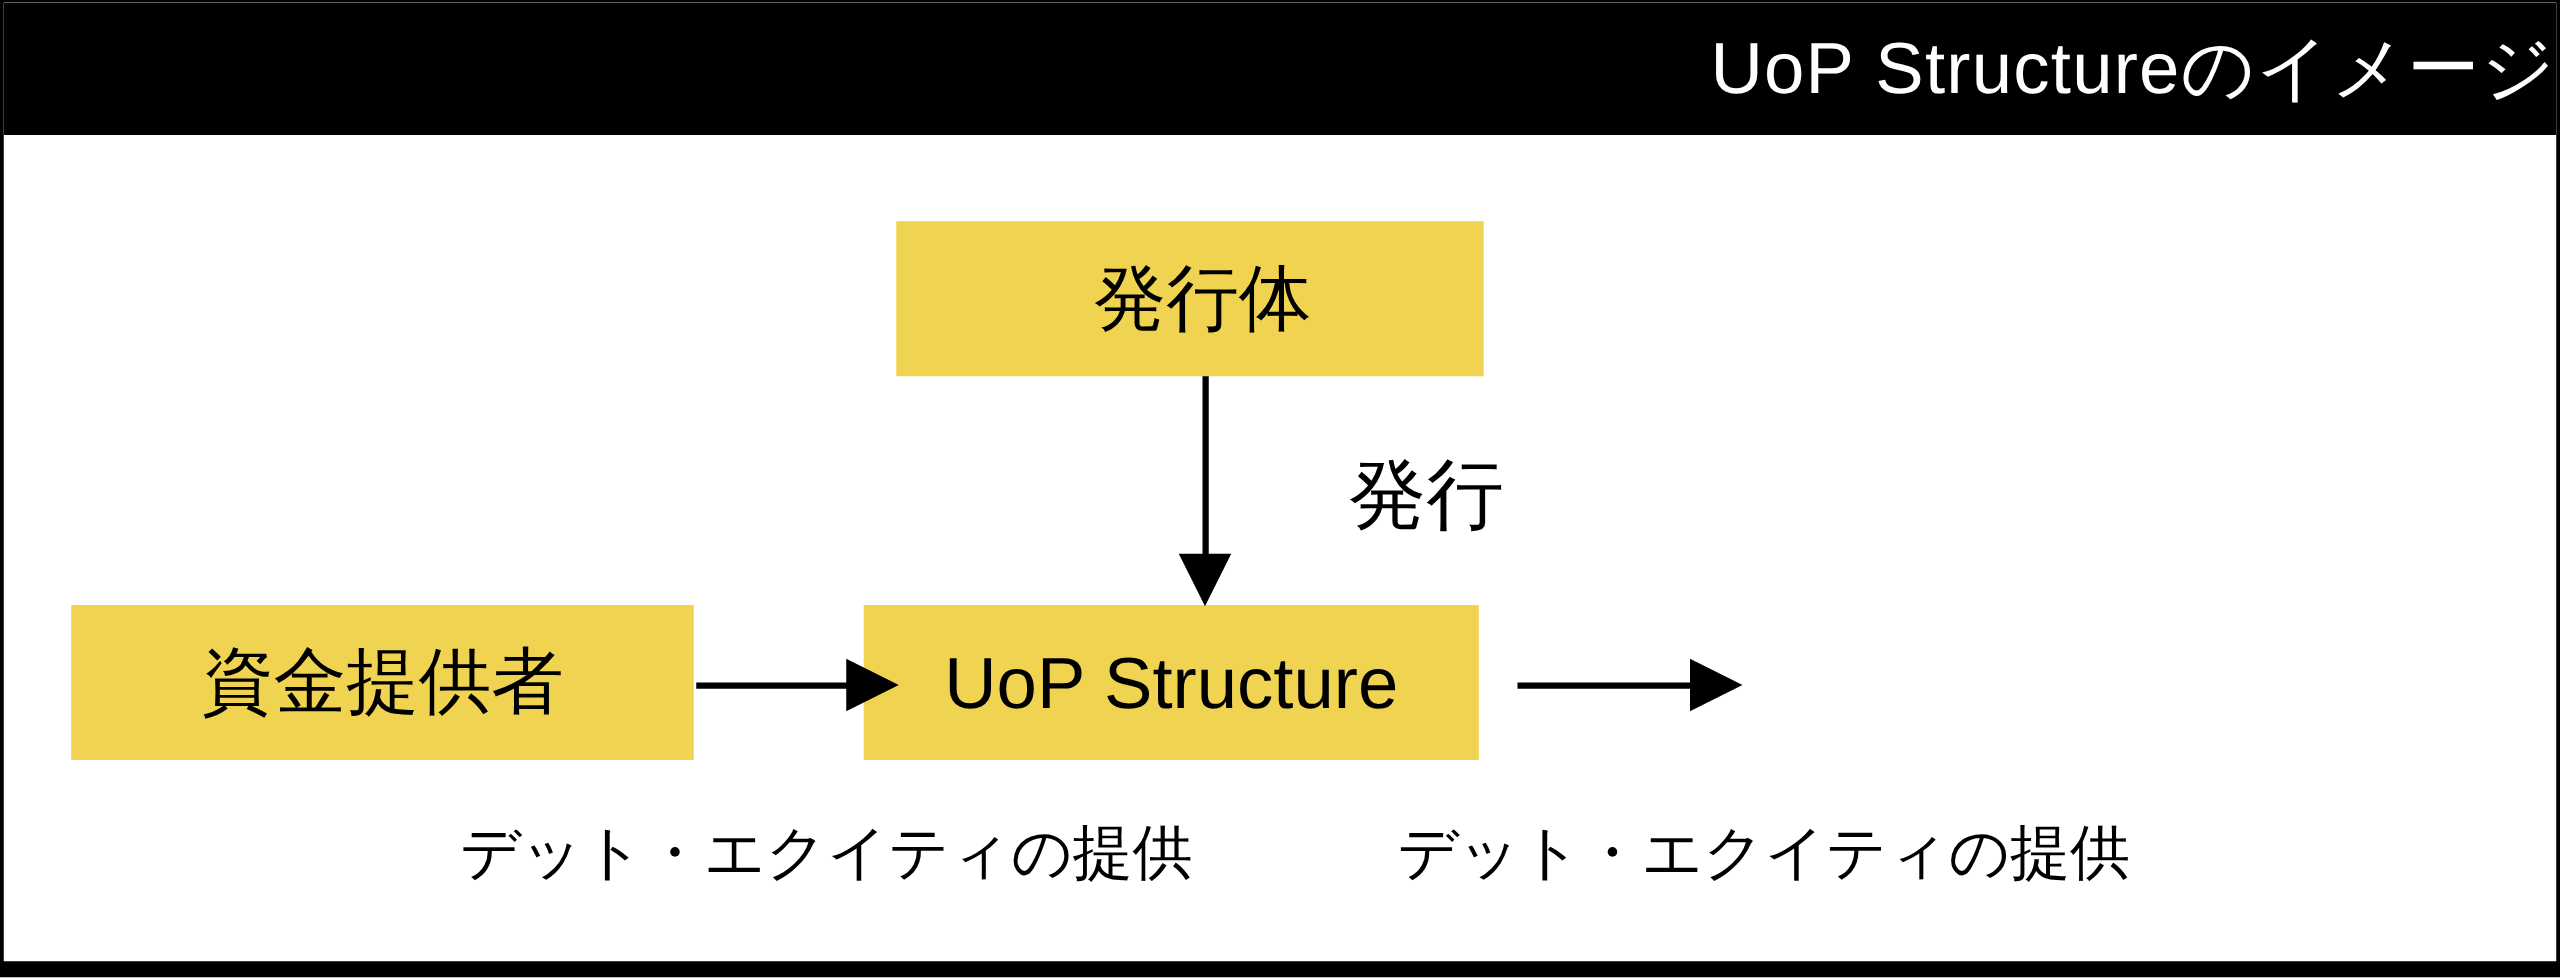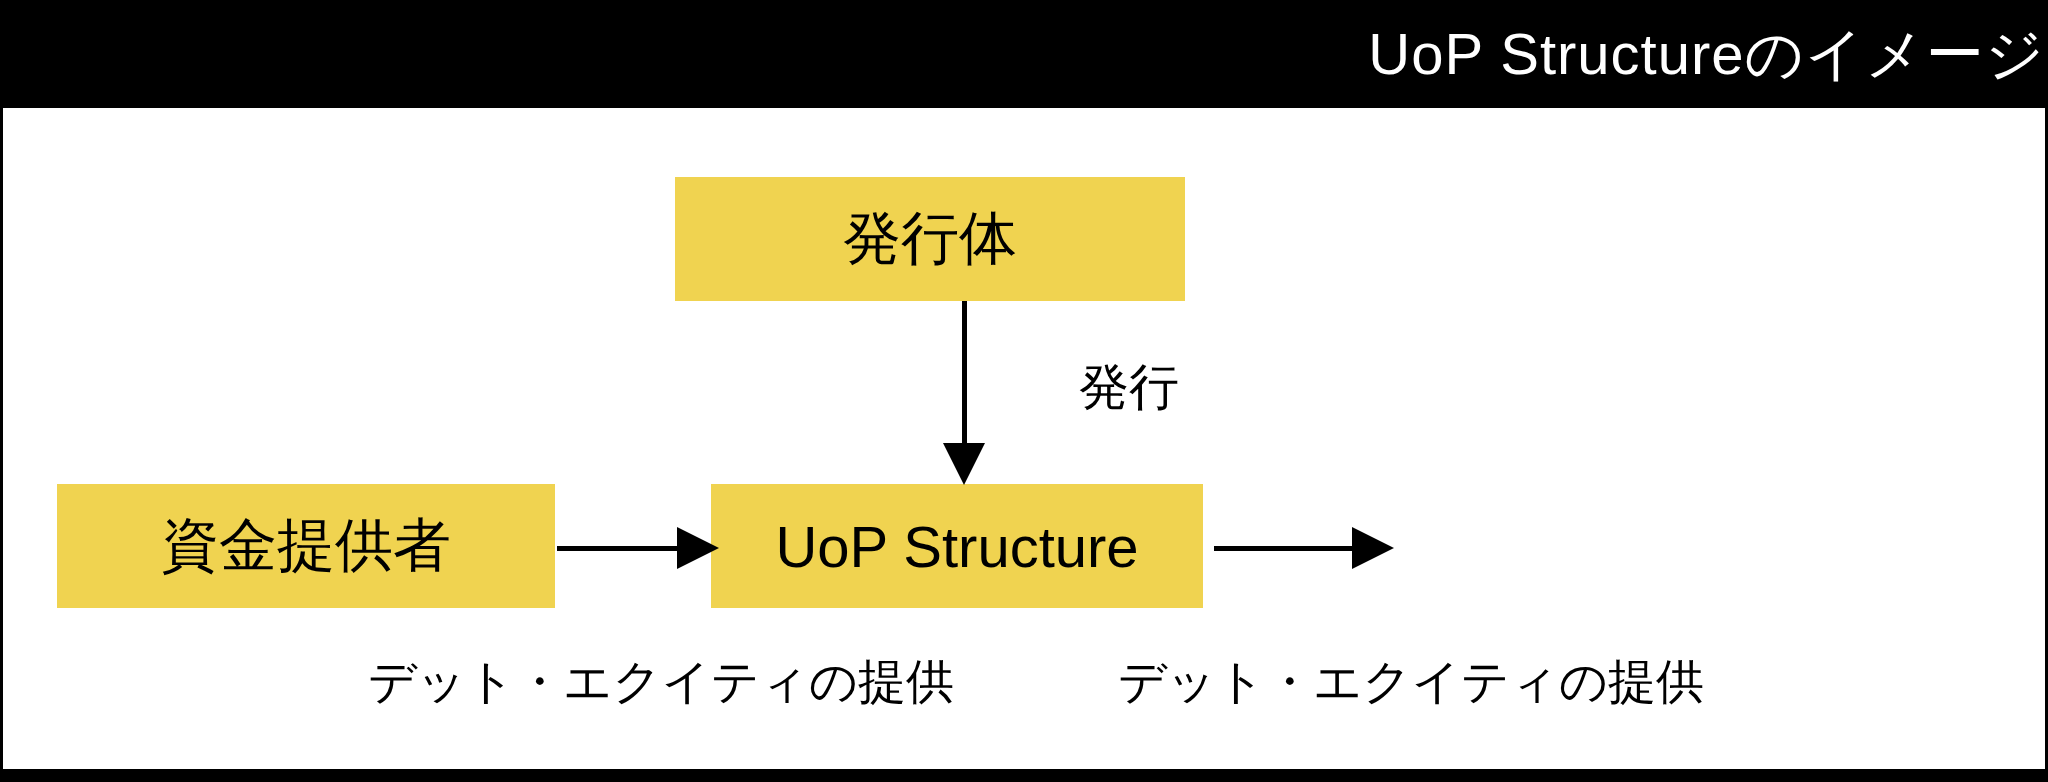--- a/index.html
+++ b/index.html
@@ -36,23 +36,23 @@
     letter-spacing: 1px;
     white-space: nowrap;
   }
   .node {
     position: absolute;
     background: var(--node-fill);
     display: flex; align-items: center; justify-content: center;
     font-size: 58px;
     white-space: nowrap;
   }
-  .node-issuer { left: 672px; top: 175px; width: 510px; height: 124px; }
+  .node-issuer { left: 714px; top: 175px; width: 450px; height: 124px; padding-left: 20px; }
   .node-funder { left: 54px;  top: 482px; width: 498px; height: 124px; }
-  .node-uop    { left: 708px; top: 482px; width: 492px; height: 124px; }
+  .node-uop    { left: 688px; top: 482px; width: 492px; height: 124px; }
   .node-asset  { left: 1392px; top: 482px; width: 495px; height: 124px; }
 
   .edge-line { position: absolute; background: var(--line); }
   .line-v-issue { left: 959px; top: 299px; width: 5px; height: 143px; }
   .line-h-funder { left: 554px; top: 544px; width: 122px; height: 5px; }
   .line-h-asset  { left: 1211px; top: 544px; width: 140px; height: 5px; }
 
   .arrowhead { position: absolute; width: 0; height: 0; }
   .head-down {
     left: 940px; top: 441px;
@@ -67,21 +67,21 @@
     border-left: 42px solid var(--line);
   }
   .head-right-2 {
     left: 1349px; top: 525px;
     border-top: 21px solid transparent;
     border-bottom: 21px solid transparent;
     border-left: 42px solid var(--line);
   }
 
   .edge-label { position: absolute; font-size: 48px; white-space: nowrap; }
-  .label-issue { left: 1076px; top: 352px; font-size: 50px; }
+  .label-issue { left: 1076px; top: 352px; font-size: 62px; }
   .label-left  { left: 658px;  top: 648px; transform: translateX(-50%); }
   .label-right { left: 1408px; top: 648px; transform: translateX(-50%); }
 </style>
 </head>
 <body>
 
 <div class="frame">
 
   <div class="titlebar">
     <span class="title-text">UoP Structureのイメージ</span>

